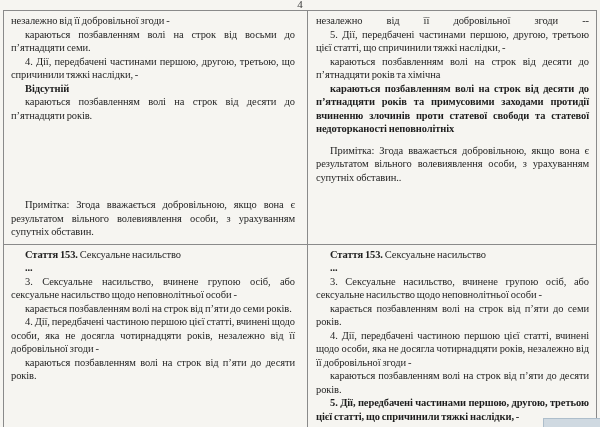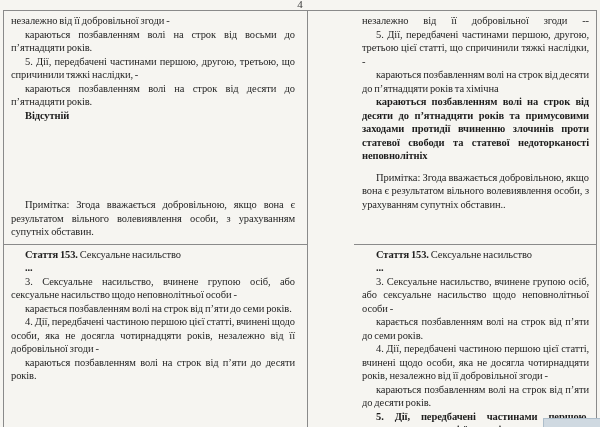--- a/index.html
+++ b/index.html
@@ -21,21 +21,21 @@
     position:absolute;left:3px;top:10px;width:592px;
     border:1px solid #8a8a8a;border-bottom:0;
   }
   .t-row{display:grid;grid-template-columns:304px 1fr;}
   .t-row.first > .cell{border-bottom:1px solid #8a8a8a;}
   .cell{
     font-size:10.5px;line-height:13.5px;
     letter-spacing:-0.1px;word-spacing:-0.6px;
   }
   .cell.left{border-right:1px solid #8a8a8a;padding:3px 12px 5px 7px;}
-  .cell.right{padding:3px 7px 5px 8px;margin-left:46px;}
+  .cell.right{padding:3px 7px 5px 8px;}
   .para{margin:0;text-align:justify;text-indent:14px;}
   .para.noindent{text-indent:0;}
   .para.stretch{text-indent:0;text-align:justify;text-align-last:justify;}
   .bold{font-weight:bold;color:#1d1d1d;}
   p.bold{font-weight:bold;color:#1d1d1d;}
   .spacer-tall{height:76px;}
   .spacer-short{height:8px;}
   .br-artifact{
     position:absolute;right:0;bottom:0;width:56px;height:8px;
     background:#cfd9e1;border:1px solid #aebecb;border-right:0;border-bottom:0;
@@ -47,24 +47,24 @@
 <div class="page">
 
   <div class="page-number">4</div>
 
   <div class="doc-table">
 
     <div class="t-row first">
 
       <div class="cell left">
         <p class="para noindent">незалежно від її добровільної згоди -</p>
-        <p class="para">караються позбавленням волі на строк від восьми до п’ятнадцяти років.</p>
-        <p class="para">5. Дії, передбачені частинами першою, другою, третьою, що спричинили тяжкі наслідки, -</p>
+        <p class="para">караються позбавленням волі на строк від восьми до п’ятнадцяти семи.</p>
+        <p class="para">4. Дії, передбачені частинами першою, другою, третьою, що спричинили тяжкі наслідки, -</p>
+        <p class="para bold">Відсутній</p>
         <p class="para">караються позбавленням волі на строк від десяти до п’ятнадцяти років.</p>
-        <p class="para bold">Відсутній</p>
         <div class="spacer-tall"></div>
         <p class="para">Примітка: Згода вважається добровільною, якщо вона є результатом вільного волевиявлення особи, з урахуванням супутніх обставин.</p>
       </div>
 
       <div class="cell right">
         <p class="para stretch">незалежно від її добровільної згоди --</p>
         <p class="para">5. Дії, передбачені частинами першою, другою, третьою цієї статті, що спричинили тяжкі наслідки, -</p>
         <p class="para">караються позбавленням волі на строк від десяти до п’ятнадцяти років та хімічна</p>
         <p class="para bold">караються позбавленням волі на строк від десяти до п’ятнадцяти років та примусовими заходами протидії вчиненню злочинів проти статевої свободи та статевої недоторканості неповнолітніх</p>
         <div class="spacer-short"></div>

